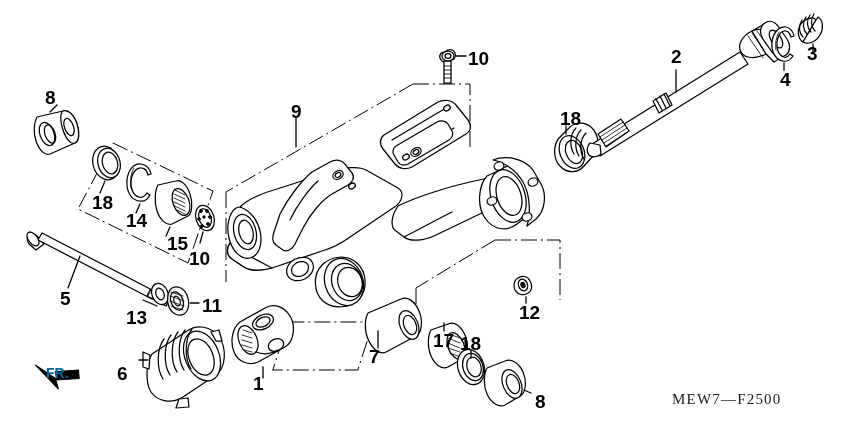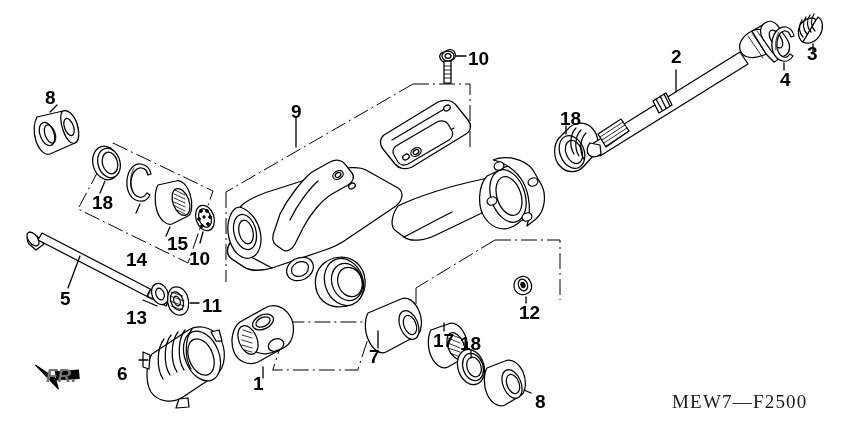--- a/index.html
+++ b/index.html
@@ -5,23 +5,23 @@
 <style>
   html,body{margin:0;padding:0;background:#ffffff;}
   body{width:850px;height:424px;overflow:hidden;
        font-family:"Liberation Sans",sans-serif;}
   #stage{position:relative;width:850px;height:424px;background:#fff;}
   #art{position:absolute;left:0;top:0;width:850px;height:424px;}
   .lbl{position:absolute;font-family:"Liberation Sans",sans-serif;
        font-weight:bold;font-size:19px;color:#000;line-height:1;
        white-space:nowrap;}
   .dwg{position:absolute;font-family:"Liberation Serif",serif;
-       font-size:19px;letter-spacing:1.2px;color:#1a1a1a;white-space:nowrap;}
+       font-size:15px;letter-spacing:1.2px;color:#1a1a1a;white-space:nowrap;}
   .fr{position:absolute;font-family:"Liberation Sans",sans-serif;
-      font-weight:bold;font-style:italic;font-size:19px;color:#737373;
+      font-weight:bold;font-size:14px;color:#0369a1;
       white-space:nowrap;}
 </style>
 </head>
 <body>
 
 <div id="stage">
 
   <svg id="art" viewBox="0 0 850 424" xmlns="http://www.w3.org/2000/svg">
     <defs>
       <style>
@@ -378,21 +378,21 @@
   <div class="lbl" style="left:780px;  top:70px;">4</div>
   <div class="lbl" style="left:60px;   top:289px;">5</div>
   <div class="lbl" style="left:117px;  top:364px;">6</div>
   <div class="lbl" style="left:369px;  top:347px;">7</div>
   <div class="lbl" style="left:45px;   top:88px;">8</div>
   <div class="lbl" style="left:291px;  top:102px;">9</div>
   <div class="lbl" style="left:468px;  top:49px;">10</div>
   <div class="lbl" style="left:202px;  top:296px;">11</div>
   <div class="lbl" style="left:519px;  top:303px;">12</div>
   <div class="lbl" style="left:126px;  top:308px;">13</div>
-  <div class="lbl" style="left:126px;  top:211px;margin-top:39px;">14</div>
+  <div class="lbl" style="left:126px;  top:211px;">14</div>
   <div class="lbl" style="left:167px;  top:234px;">15</div>
   <div class="lbl" style="left:189px;  top:249px;">10</div>
   <div class="lbl" style="left:433px;  top:307px;margin-top:24px;">17</div>
   <div class="lbl" style="left:92px;   top:193px;">18</div>
   <div class="lbl" style="left:460px;  top:334px;">18</div>
   <div class="lbl" style="left:560px;  top:109px;">18</div>
   <div class="lbl" style="left:535px;  top:392px;">8</div>
 
   <div class="fr" style="left:46px; top:365px;">FR.</div>
 

